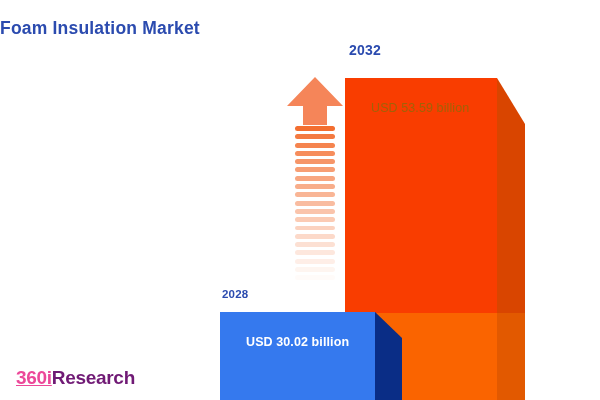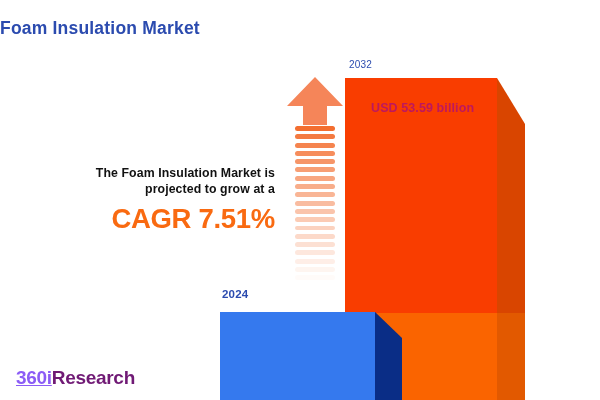--- a/index.html
+++ b/index.html
@@ -132,30 +132,30 @@
     top: 235px;
     width: 28px;
     height: 87px;
     background: #e25900;
   }
   #bar-2032-label {
     position: absolute;
     left: 26px;
     top: 23px;
     font-size: 12.5px;
-    font-weight: bold;
-    color: #be185d;
+    font-weight: normal;
+    color: #a16207;
     letter-spacing: 0.1px;
   }
   #year-2032 {
     position: absolute;
     left: 349px;
-    top: 59px;
-    font-size: 10px;
-    font-weight: normal;
+    top: 42px;
+    font-size: 14px;
+    font-weight: bold;
     color: #2b4baf;
     letter-spacing: 0.2px;
   }
 
   
   #bar-2024 {
     left: 220px;
     top: 312px;
     width: 182px;
     height: 88px;
@@ -198,35 +198,30 @@
 
   
   #logo {
     position: absolute;
     left: 16px;
     top: 367px;
     font-size: 19px;
     font-weight: bold;
     letter-spacing: -0.3px;
   }
-  #logo-mark { color: #8b5cf6; text-decoration: underline; }
+  #logo-mark { color: #ec4899; text-decoration: underline; }
   #logo-word { color: #701a75; }
 </style>
 </head>
 <body>
 
 <div id="canvas">
 
   <div id="chart-title">Foam Insulation Market</div>
 
-  <div id="statement">
-    <div class="statement-line">The Foam Insulation Market is</div>
-    <div class="statement-line">projected to grow at a</div>
-    <div id="cagr-value">CAGR 7.51%</div>
-  </div>
 
   <div id="growth-arrow">
     <svg id="arrow-head" viewBox="0 0 58 50">
       <polygon points="29,1 57,30 41,30 41,49 17,49 17,30 1,30" fill="#f58559"></polygon>
     </svg>
     <div id="arrow-shaft">
         <div class="shaft-stripe" style="background: rgb(243, 110, 48);"></div>
         <div class="shaft-stripe" style="background: rgba(243, 110, 48, 0.918);"></div>
         <div class="shaft-stripe" style="background: rgba(243, 110, 48, 0.85);"></div>
         <div class="shaft-stripe" style="background: rgba(243, 110, 48, 0.79);"></div>
@@ -252,24 +247,25 @@
   <div id="year-2032">2032</div>
 
   <div class="bar-group" id="bar-2032">
     <div id="bar-2032-front"></div>
     <div id="bar-2032-front-lower"></div>
     <div id="bar-2032-side"></div>
     <div id="bar-2032-side-lower"></div>
     <div id="bar-2032-label">USD 53.59 billion</div>
   </div>
 
-  <div id="year-2024">2024</div>
+  <div id="year-2024">2028</div>
 
   <div class="bar-group" id="bar-2024">
     <div id="bar-2024-front"></div>
     <div id="bar-2024-side"></div>
+    <div id="bar-2024-label">USD 30.02 billion</div>
   </div>
 
   <div id="logo">
     <span id="logo-mark">360i</span><span id="logo-word">Research</span>
   </div>
 
 </div>
 
 </body></html>

